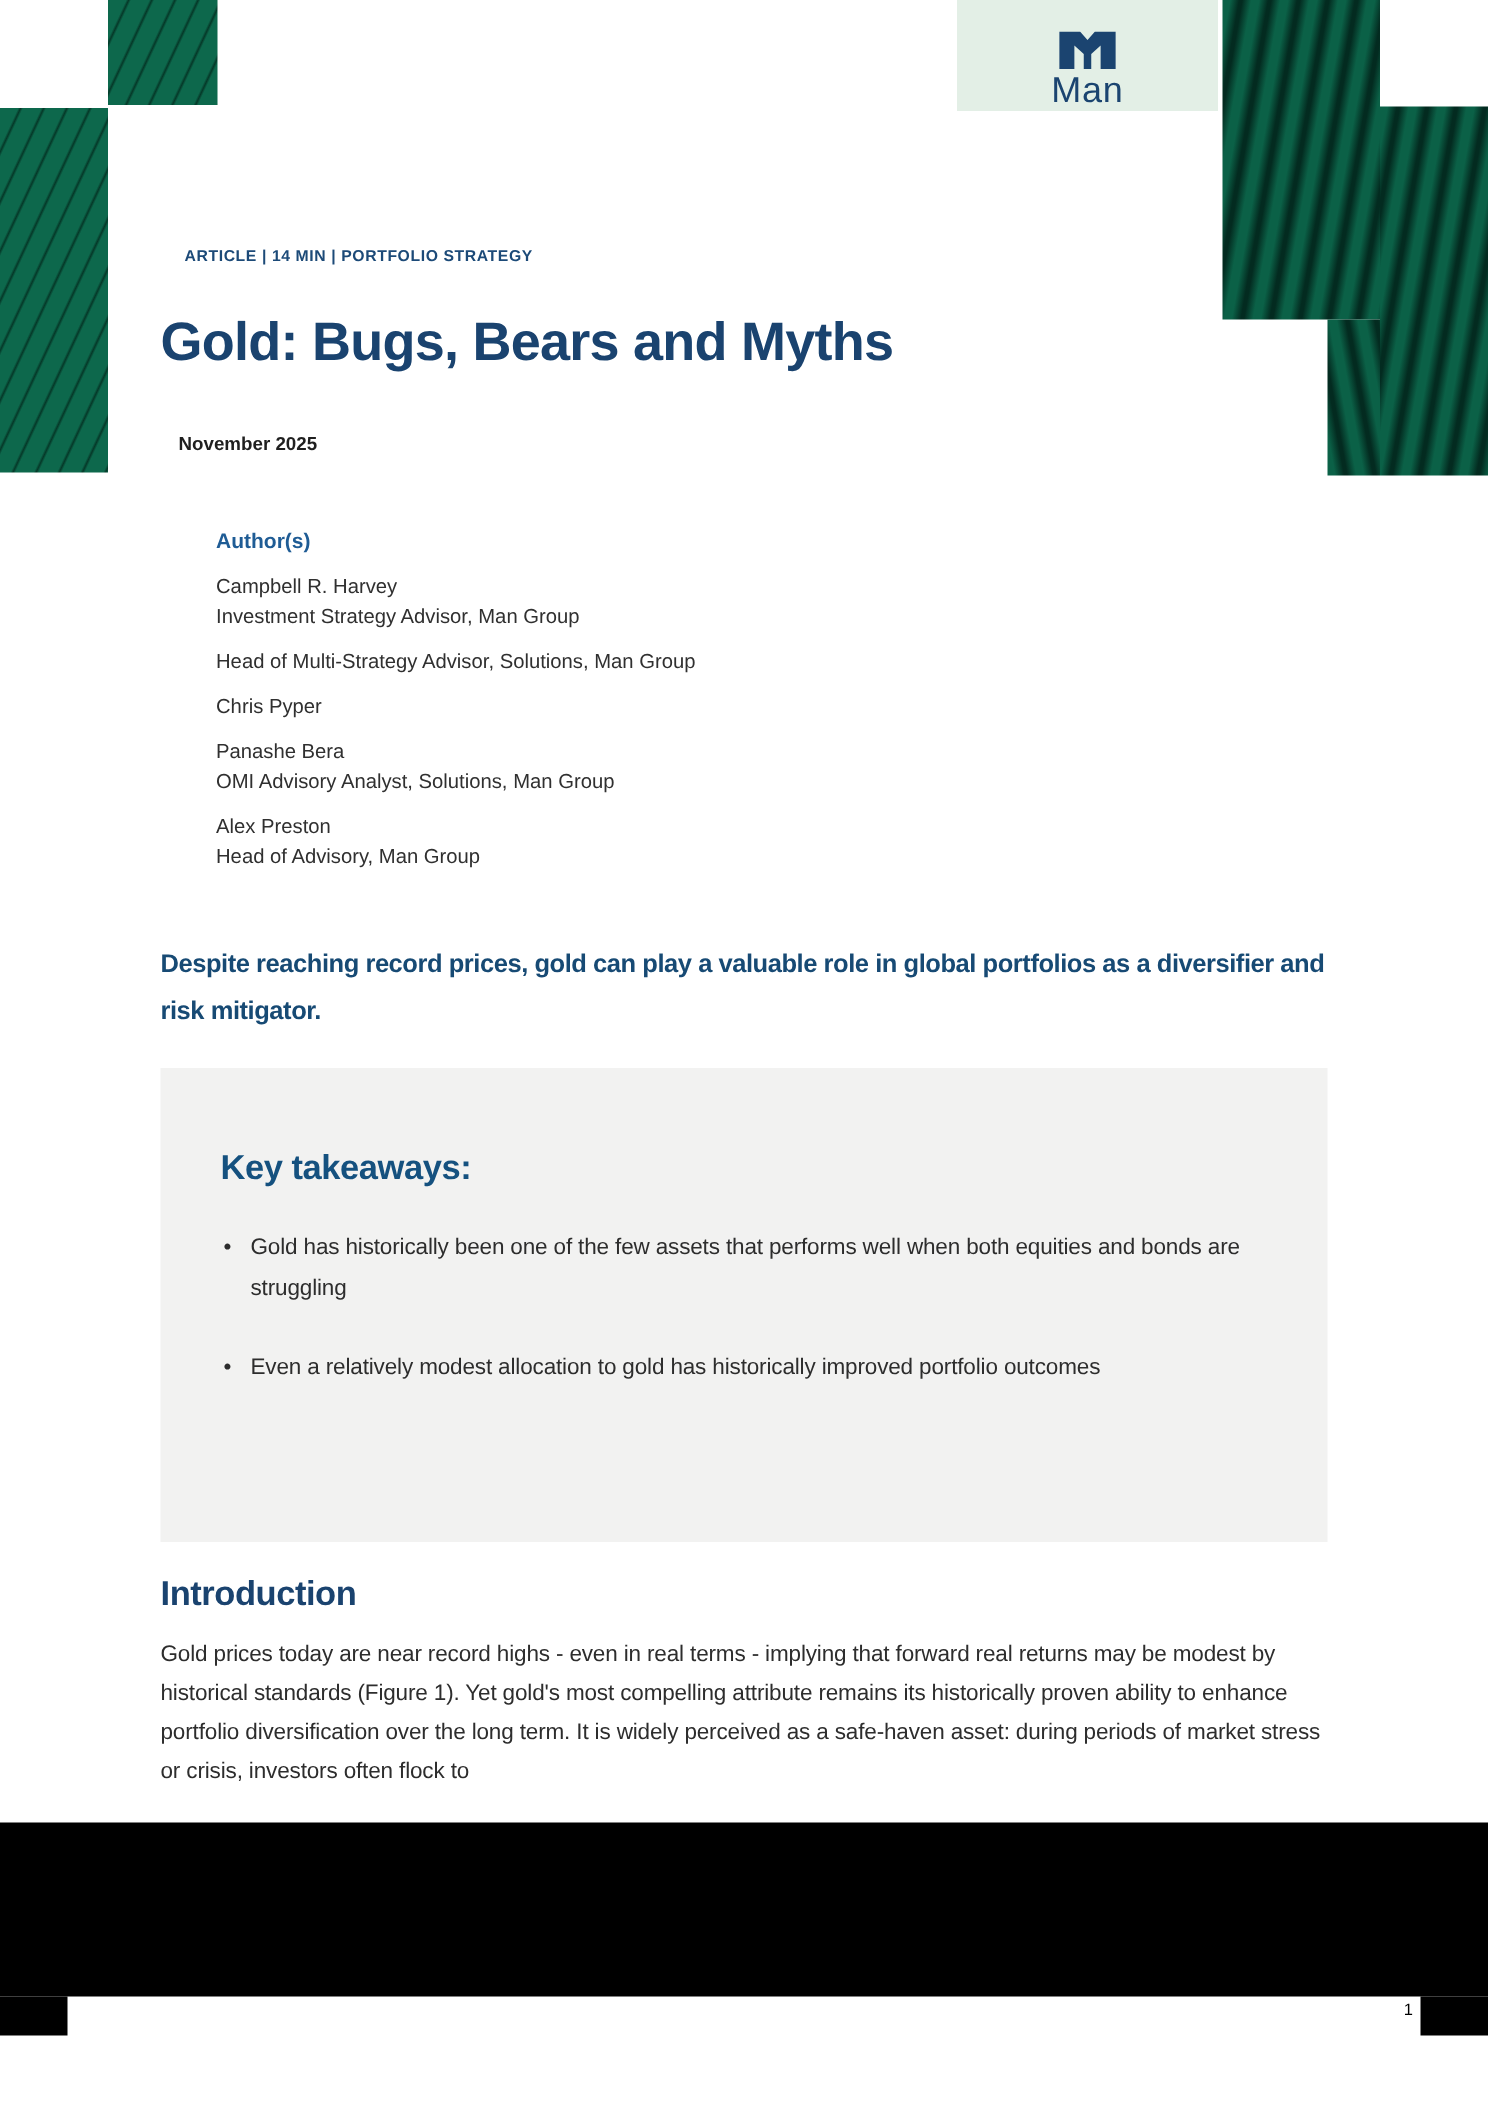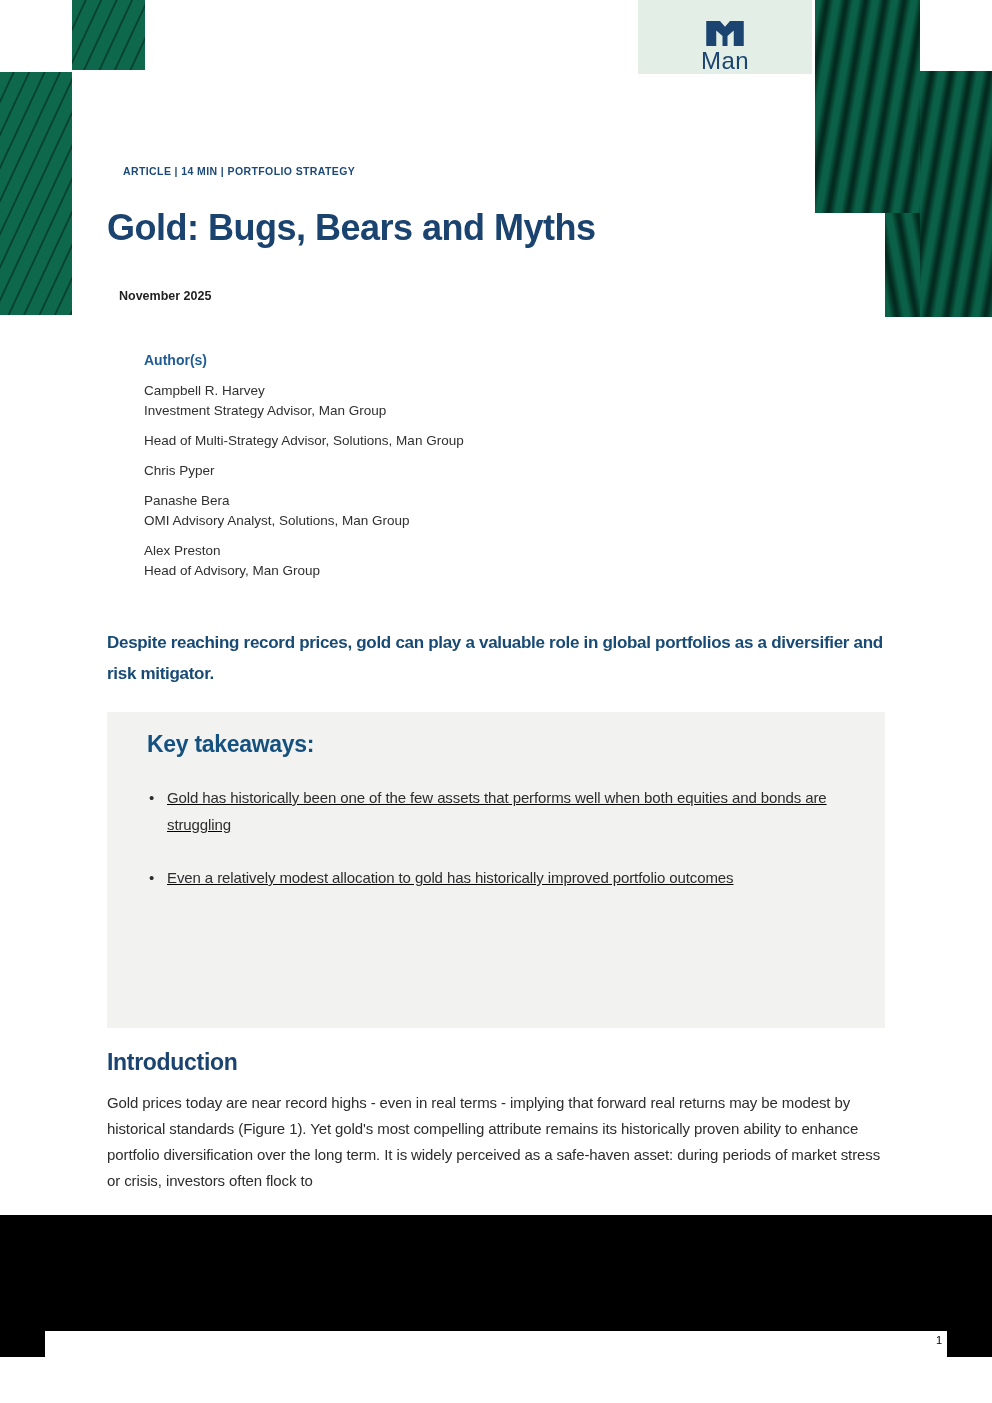--- a/index.html
+++ b/index.html
@@ -59,27 +59,27 @@
   .author p{margin:0;font-size:13.5px;line-height:20px;color:#303030;}
   
   .standfirst{
     position:absolute;left:107px;top:627px;width:782px;margin:0;
     font-size:17px;font-weight:bold;line-height:31px;
     letter-spacing:-0.3px;color:#174a74;
   }
   
   .takeaways{
     position:absolute;left:107px;top:712px;width:778px;height:316px;
-    background:#f2f2f1;box-sizing:border-box;padding:19px 40px;
+    background:#f2f2f1;box-sizing:border-box;padding:53px 40px;
   }
   .takeaways h2{
     margin:0 0 26px 0;font-size:23px;font-weight:bold;
     letter-spacing:-0.3px;color:#15517f;
   }
-  .takeaways ul{margin:0;padding:0;list-style:none;text-decoration:underline;}
+  .takeaways ul{margin:0;padding:0;list-style:none;}
   .takeaways li{
     position:relative;padding-left:20px;margin-bottom:26px;
     max-width:680px;font-size:15px;line-height:27px;color:#2d2d2d;
     letter-spacing:-0.1px;
   }
   .takeaways li::before{
     content:"\2022";position:absolute;left:2px;top:0;color:#2d2d2d;
   }
   
   .intro-heading{

